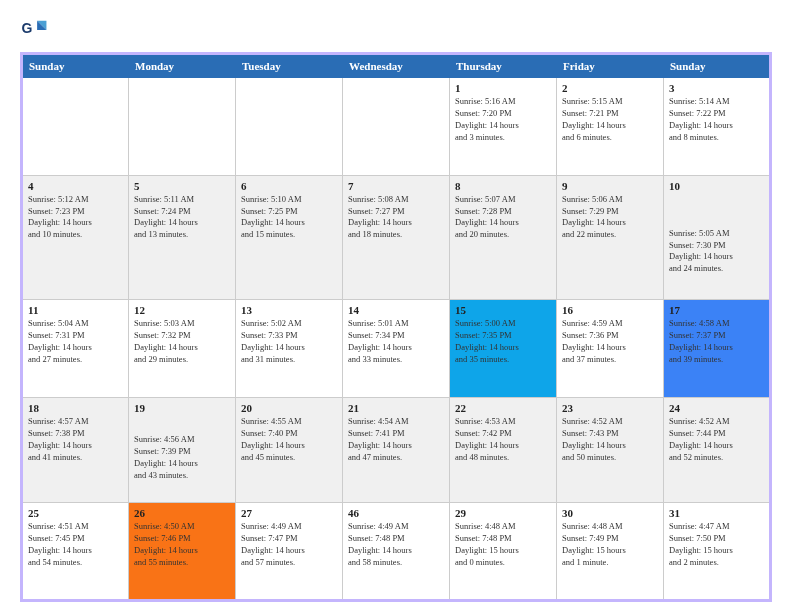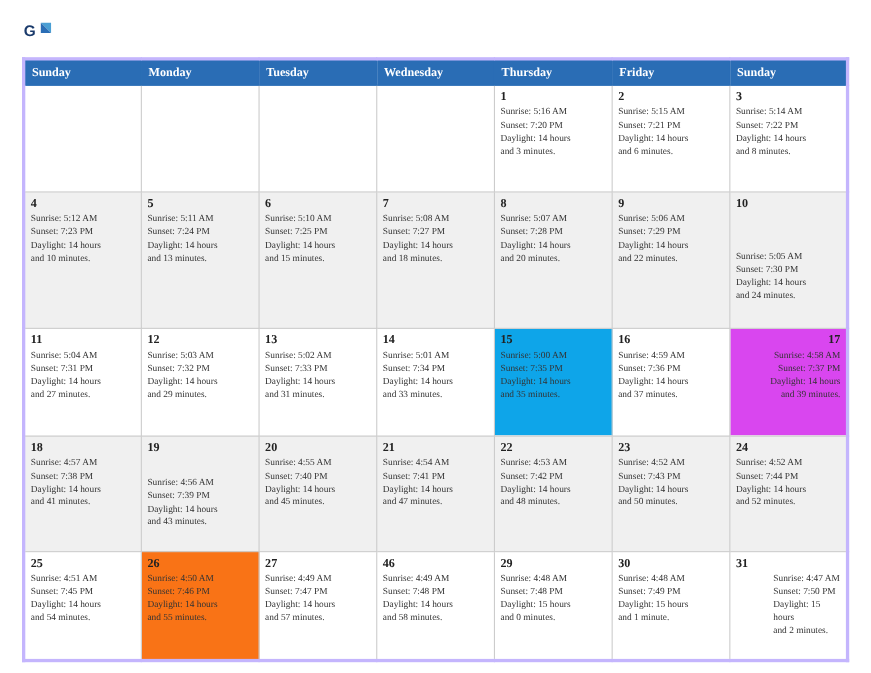--- a/index.html
+++ b/index.html
@@ -252,21 +252,21 @@
 Daylight: 14 hours
 and 35 minutes.</div>
           </td>
           <td style="background: rgb(255, 255, 255);">
             <span class="day-num">16</span>
             <div class="day-info" style="white-space: pre-line;">Sunrise: 4:59 AM
 Sunset: 7:36 PM
 Daylight: 14 hours
 and 37 minutes.</div>
           </td>
-          <td style="background: #d946ef; text-align: right;">
+          <td style="background: #3b82f6;">
             <span class="day-num">17</span>
             <div class="day-info" style="white-space: pre-line;">Sunrise: 4:58 AM
 Sunset: 7:37 PM
 Daylight: 14 hours
 and 39 minutes.</div>
           </td>
         </tr>
         <tr style="background: rgb(240, 240, 240);">
           <td style="background: rgb(240, 240, 240);">
             <span class="day-num">18</span>
@@ -356,21 +356,21 @@
           </td>
           <td style="background: rgb(255, 255, 255);">
             <span class="day-num">30</span>
             <div class="day-info" style="white-space: pre-line;">Sunrise: 4:48 AM
 Sunset: 7:49 PM
 Daylight: 15 hours
 and 1 minute.</div>
           </td>
           <td style="background: rgb(255, 255, 255);">
             <span class="day-num">31</span>
-            <div class="day-info" style="white-space: pre-line; margin-left: 34px;">Sunrise: 4:47 AM
+            <div class="day-info" style="white-space: pre-line;">Sunrise: 4:47 AM
 Sunset: 7:50 PM
 Daylight: 15 hours
 and 2 minutes.</div>
           </td>
         </tr>
       </tbody>
   </table>
 </div>
 
 </body></html>

